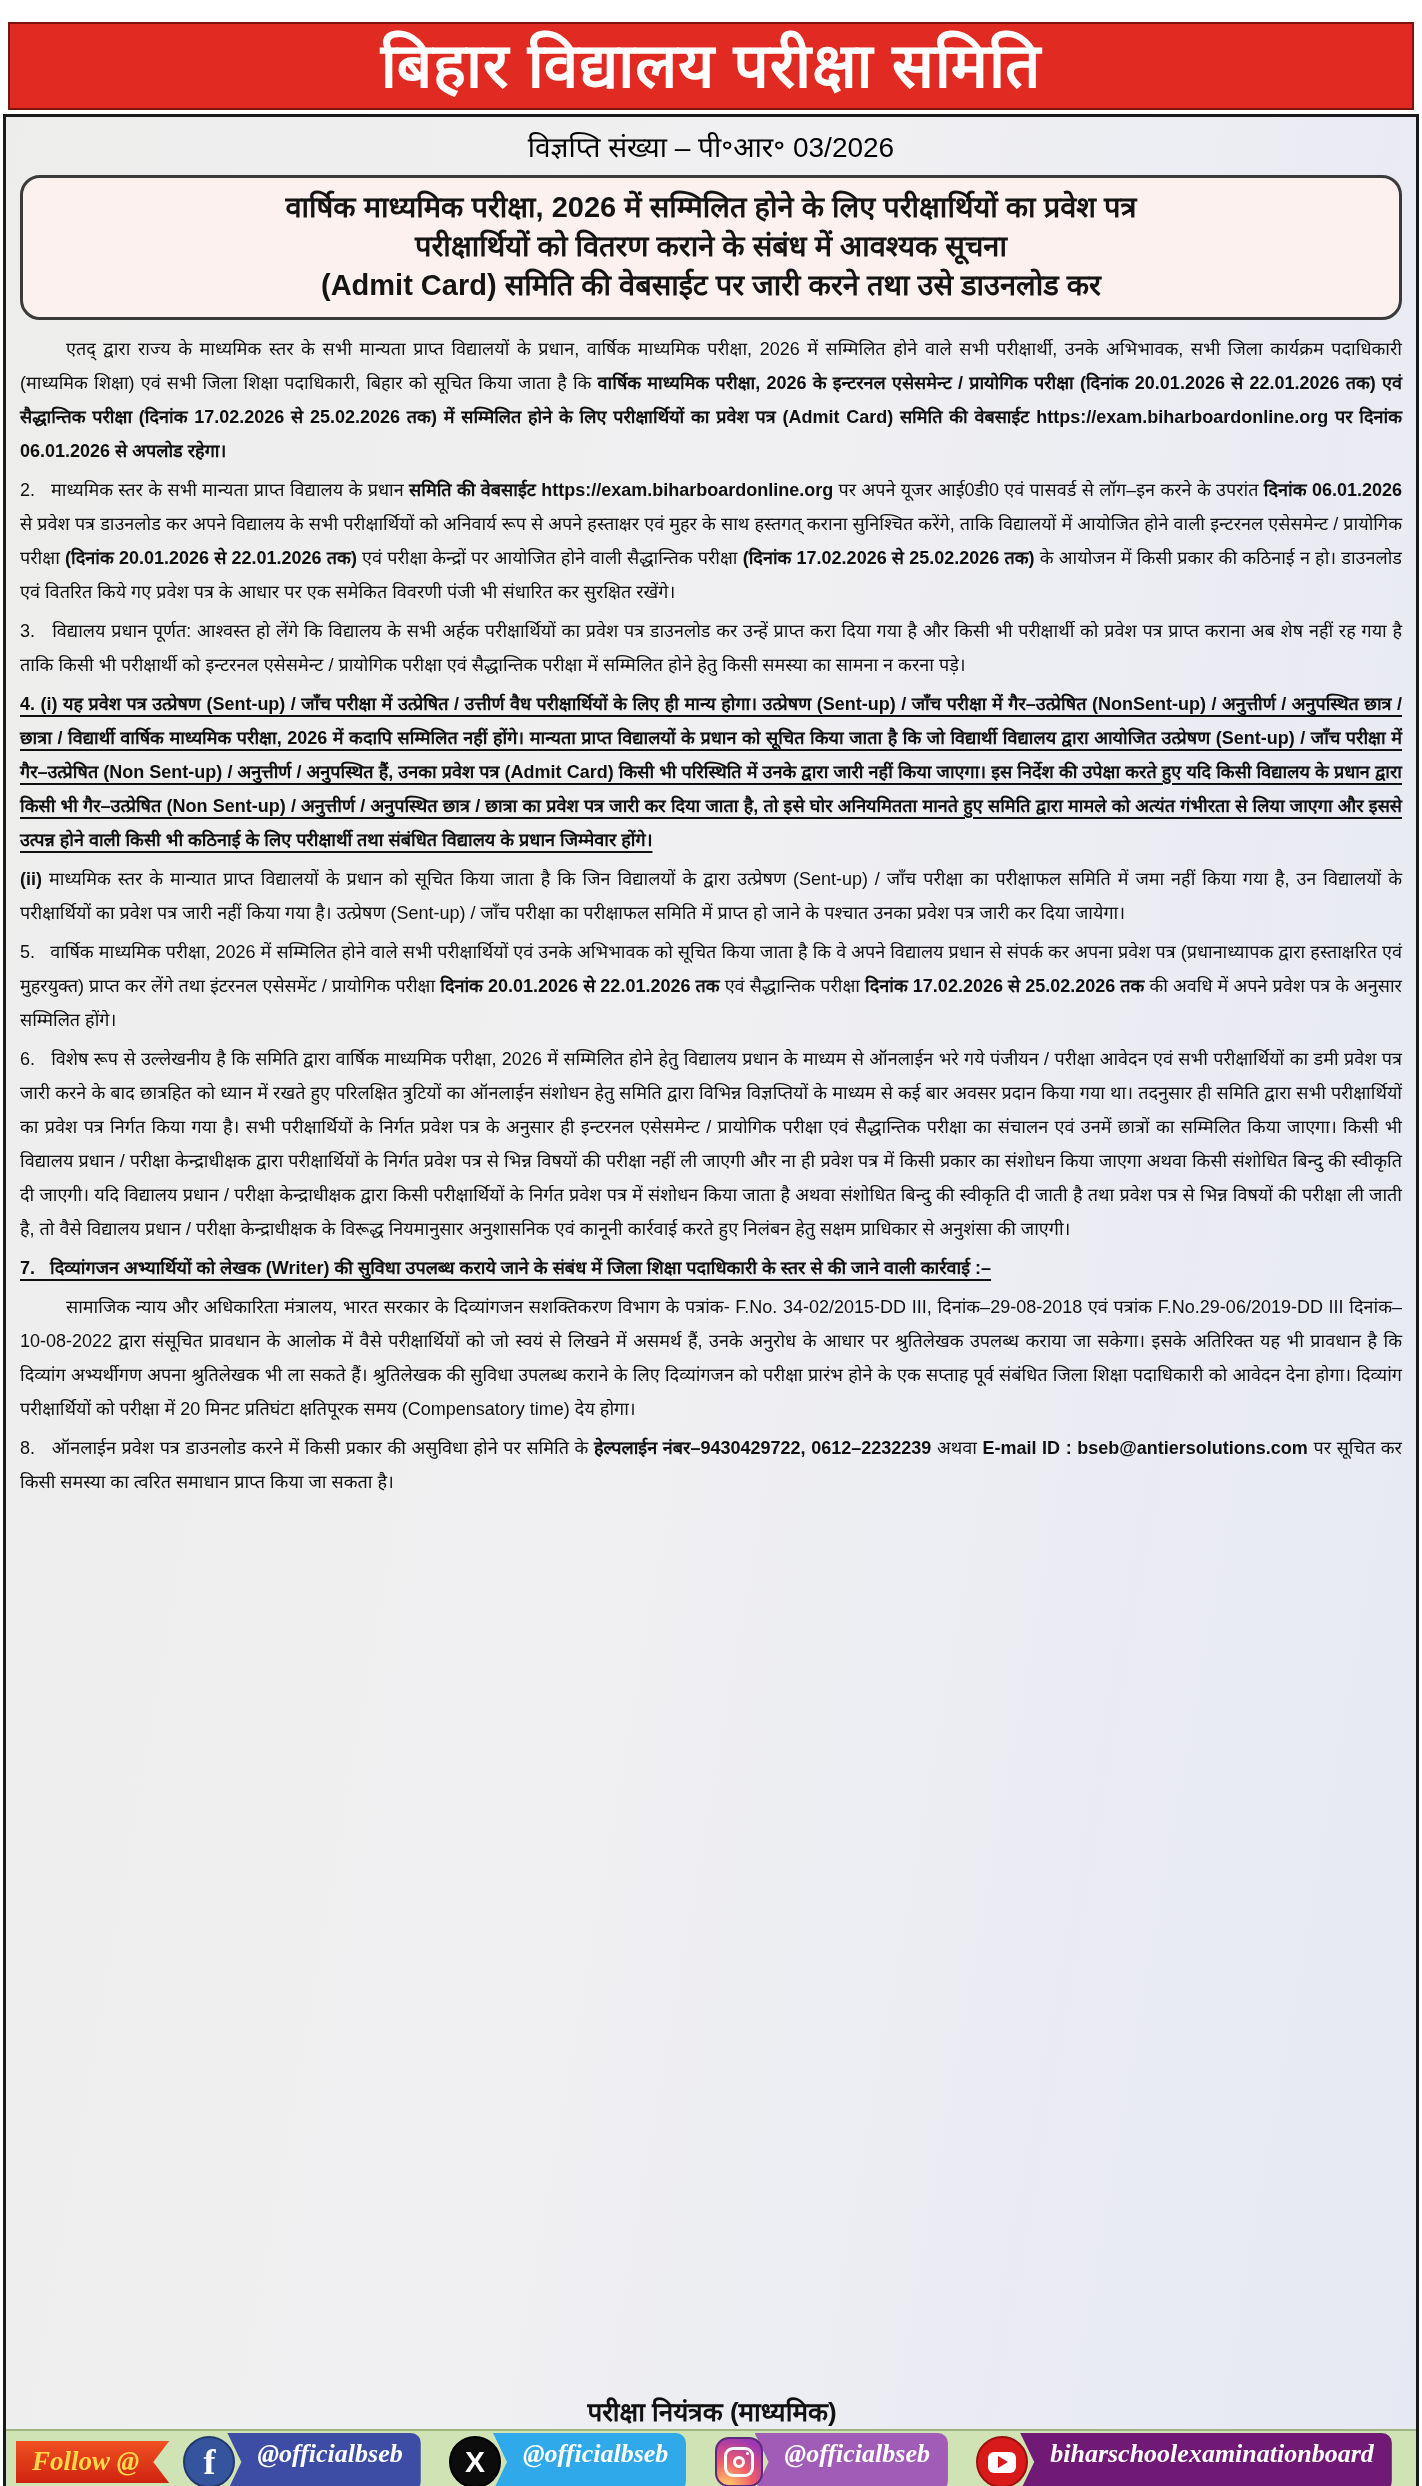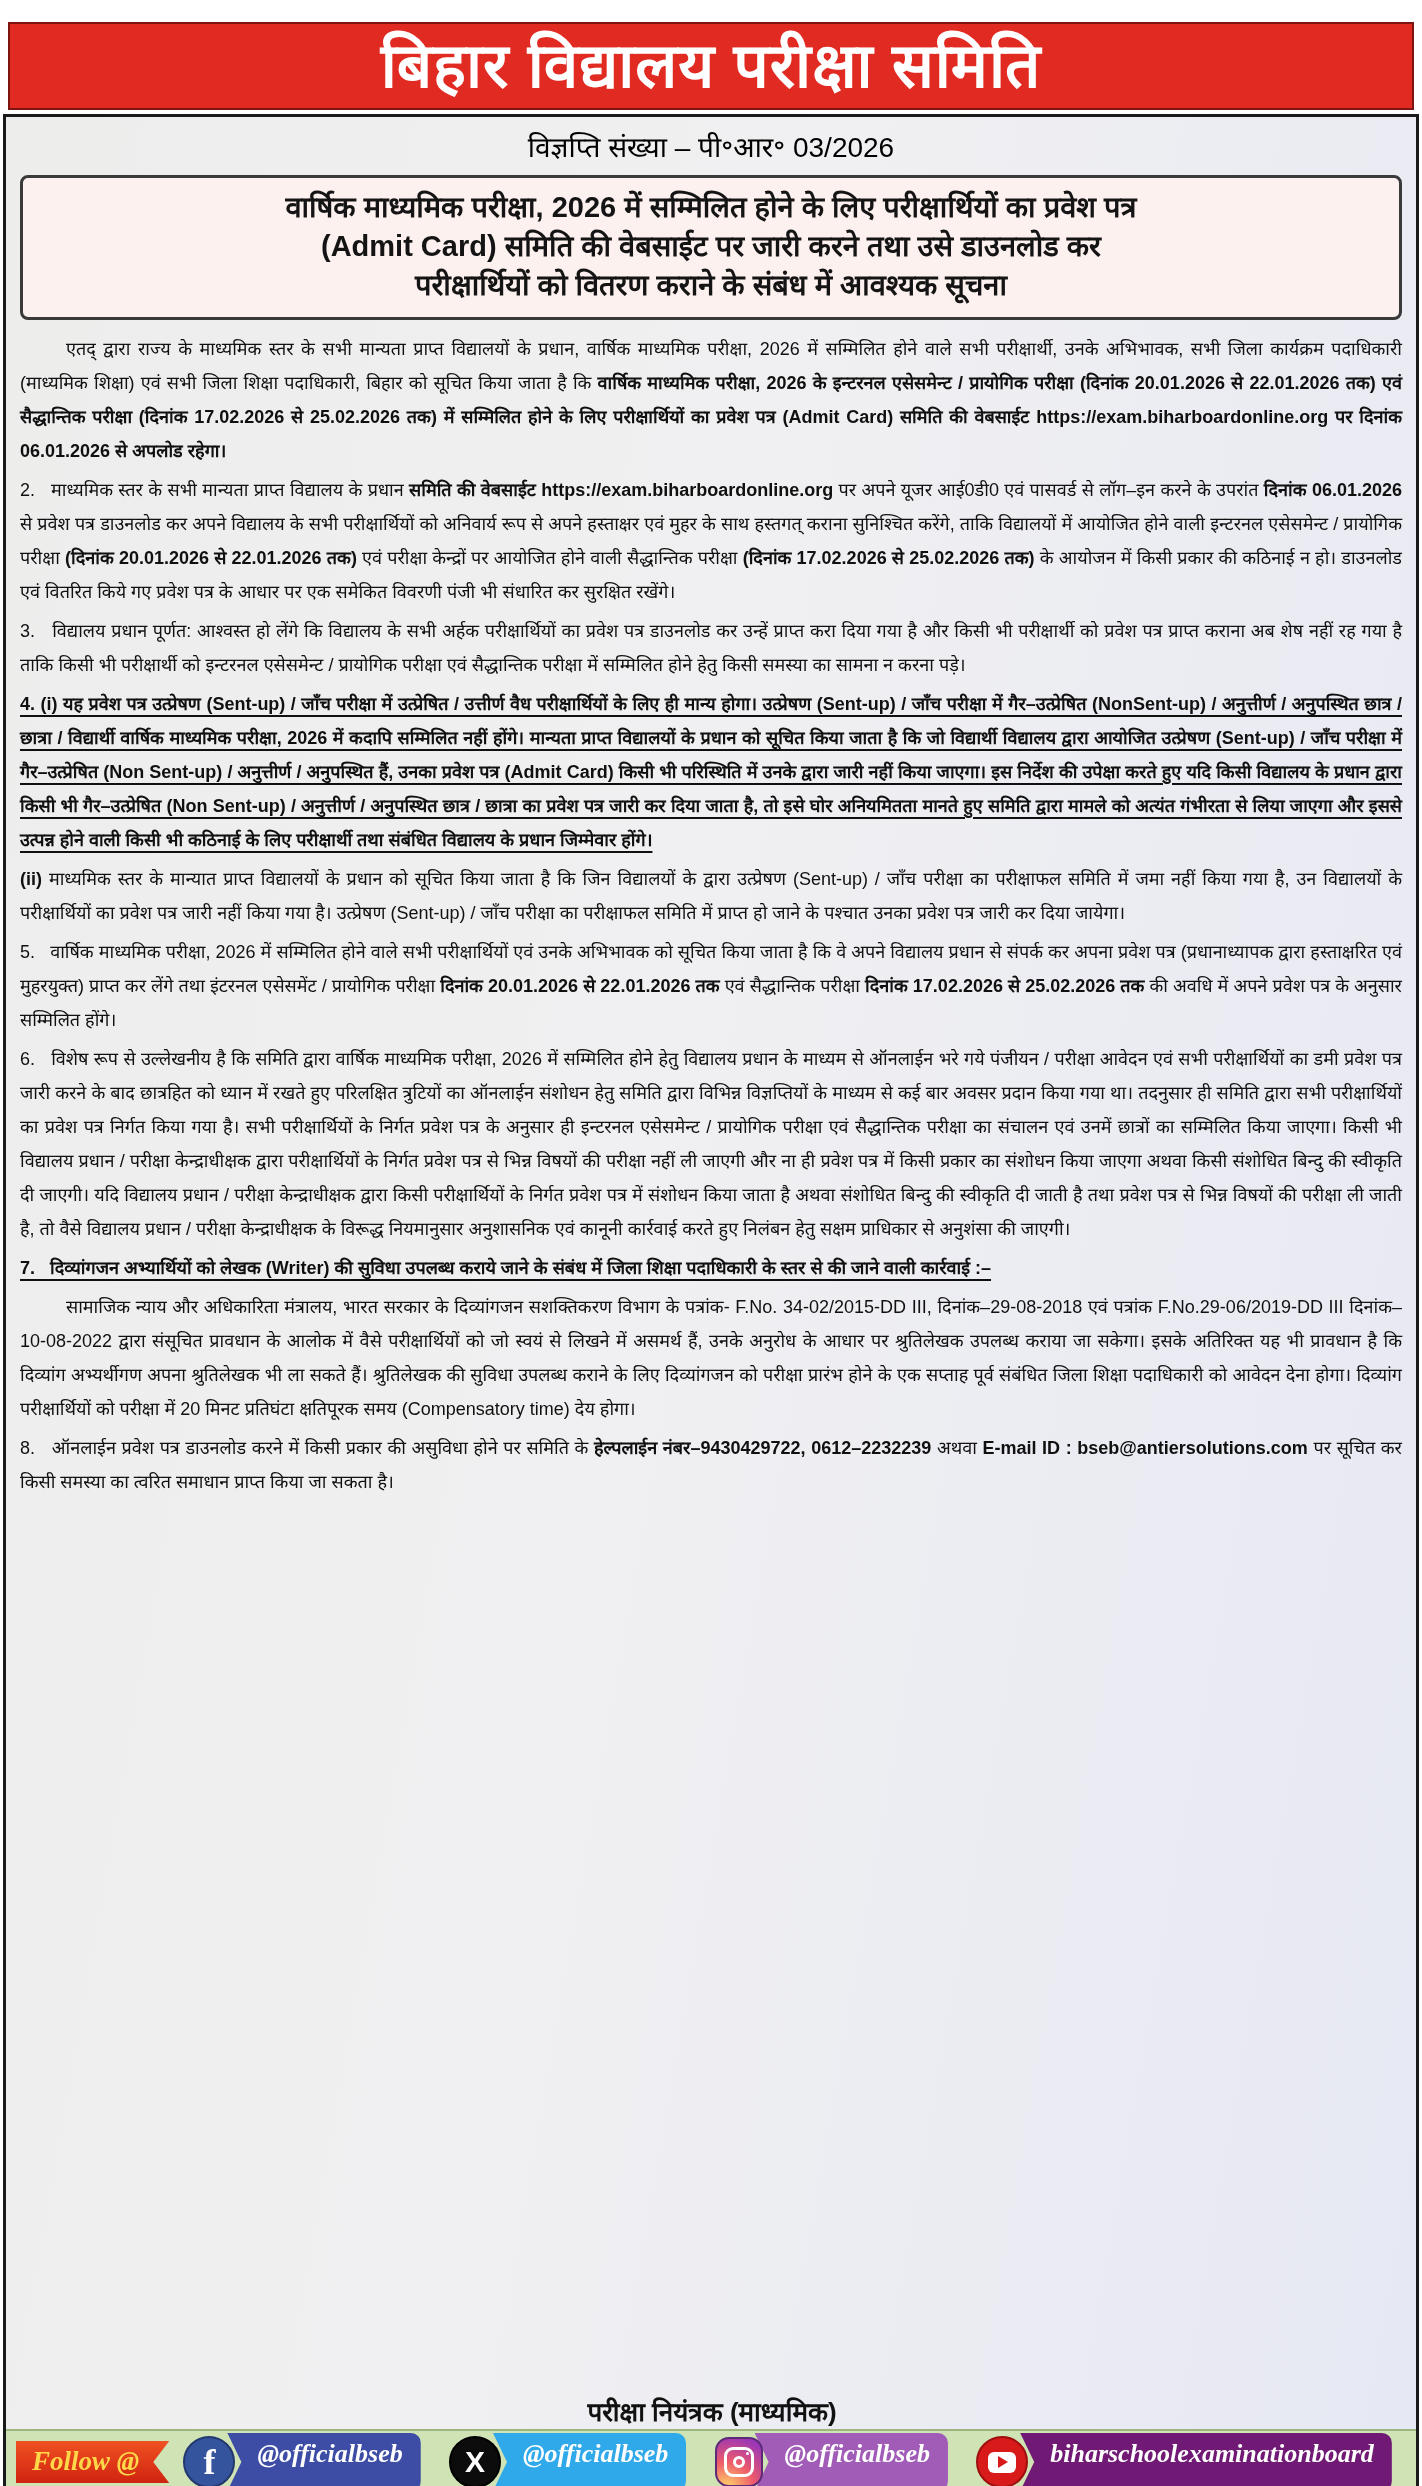--- a/index.html
+++ b/index.html
@@ -30,21 +30,21 @@
     display:flex; flex-direction:column;
   }
 
   .notice-no {
     text-align:center; font-weight:normal; font-size:28px;
     padding:10px 0 4px 0; color:#000;
   }
 
   .subject-box {
     margin:6px 14px 8px 14px;
-    background:#fdf1ef; border:3px solid #3a3a3a; border-radius:8px;
+    background:#fdf1ef; border:3px solid #3a3a3a; border-radius:20px;
     padding:10px 20px 12px 20px;
   }
   .subject-line {
     text-align:center; font-weight:bold; font-size:29px; line-height:39px; color:#141414;
   }
 
   .notice-body {
     flex:1 1 auto;
     padding:4px 14px 0 14px;
     font-size:18px; line-height:34px; text-align:justify;
@@ -125,22 +125,22 @@
   <div class="banner">
     <div class="banner-title">बिहार विद्यालय परीक्षा समिति</div>
   </div>
 
   <div class="frame">
 
     <div class="notice-no">विज्ञप्ति संख्या – पी॰आर॰ 03/2026</div>
 
     <div class="subject-box">
         <div class="subject-line">वार्षिक माध्यमिक परीक्षा, 2026 में सम्मिलित होने के लिए परीक्षार्थियों का प्रवेश पत्र</div>
+        <div class="subject-line">परीक्षार्थियों को वितरण कराने के संबंध में आवश्यक सूचना</div>
         <div class="subject-line">(Admit Card) समिति की वेबसाईट पर जारी करने तथा उसे डाउनलोड कर</div>
-        <div class="subject-line">परीक्षार्थियों को वितरण कराने के संबंध में आवश्यक सूचना</div>
       </div>
 
     <div class="notice-body">
         <div class="para indent"><span class="">एतद् द्वारा राज्य के माध्यमिक स्तर के सभी मान्यता प्राप्त विद्यालयों के प्रधान, वार्षिक माध्यमिक परीक्षा, 2026 में सम्मिलित होने वाले सभी परीक्षार्थी, उनके अभिभावक, सभी जिला कार्यक्रम पदाधिकारी (माध्यमिक शिक्षा) एवं सभी जिला शिक्षा पदाधिकारी, बिहार को सूचित किया जाता है कि </span><span class="b ">वार्षिक माध्यमिक परीक्षा, 2026 के इन्टरनल एसेसमेन्ट / प्रायोगिक परीक्षा (दिनांक 20.01.2026 से 22.01.2026 तक) एवं सैद्धान्तिक परीक्षा (दिनांक 17.02.2026 से 25.02.2026 तक) में सम्मिलित होने के लिए परीक्षार्थियों का प्रवेश पत्र (Admit Card) समिति की वेबसाईट https://exam.biharboardonline.org पर दिनांक 06.01.2026 से अपलोड रहेगा।</span></div>
         <div class="para"><span class="">2.&nbsp;&nbsp;&nbsp;माध्यमिक स्तर के सभी मान्यता प्राप्त विद्यालय के प्रधान </span><span class="b ">समिति की वेबसाईट https://exam.biharboardonline.org </span><span class="">पर अपने यूजर आई0डी0 एवं पासवर्ड से लॉग–इन करने के उपरांत </span><span class="b ">दिनांक 06.01.2026 </span><span class="">से प्रवेश पत्र डाउनलोड कर अपने विद्यालय के सभी परीक्षार्थियों को अनिवार्य रूप से अपने हस्ताक्षर एवं मुहर के साथ हस्तगत् कराना सुनिश्चित करेंगे, ताकि विद्यालयों में आयोजित होने वाली इन्टरनल एसेसमेन्ट / प्रायोगिक परीक्षा </span><span class="b ">(दिनांक 20.01.2026 से 22.01.2026 तक) </span><span class="">एवं परीक्षा केन्द्रों पर आयोजित होने वाली सैद्धान्तिक परीक्षा </span><span class="b ">(दिनांक 17.02.2026 से 25.02.2026 तक) </span><span class="">के आयोजन में किसी प्रकार की कठिनाई न हो। डाउनलोड एवं वितरित किये गए प्रवेश पत्र के आधार पर एक समेकित विवरणी पंजी भी संधारित कर सुरक्षित रखेंगे।</span></div>
         <div class="para"><span class="">3.&nbsp;&nbsp;&nbsp;विद्यालय प्रधान पूर्णत: आश्वस्त हो लेंगे कि विद्यालय के सभी अर्हक परीक्षार्थियों का प्रवेश पत्र डाउनलोड कर उन्हें प्राप्त करा दिया गया है और किसी भी परीक्षार्थी को प्रवेश पत्र प्राप्त कराना अब शेष नहीं रह गया है ताकि किसी भी परीक्षार्थी को इन्टरनल एसेसमेन्ट / प्रायोगिक परीक्षा एवं सैद्धान्तिक परीक्षा में सम्मिलित होने हेतु किसी समस्या का सामना न करना पड़े।</span></div>
         <div class="para"><span class="b u">4. (i) यह प्रवेश पत्र उत्प्रेषण (Sent-up) / जाँच परीक्षा में उत्प्रेषित / उत्तीर्ण वैध परीक्षार्थियों के लिए ही मान्य होगा। उत्प्रेषण (Sent-up) / जाँच परीक्षा में गैर–उत्प्रेषित (NonSent-up) / अनुत्तीर्ण / अनुपस्थित छात्र / छात्रा / विद्यार्थी वार्षिक माध्यमिक परीक्षा, 2026 में कदापि सम्मिलित नहीं होंगे। मान्यता प्राप्त विद्यालयों के प्रधान को सूचित किया जाता है कि जो विद्यार्थी विद्यालय द्वारा आयोजित उत्प्रेषण (Sent-up) / जाँच परीक्षा में गैर–उत्प्रेषित (Non Sent-up) / अनुत्तीर्ण / अनुपस्थित हैं, उनका प्रवेश पत्र (Admit Card) किसी भी परिस्थिति में उनके द्वारा जारी नहीं किया जाएगा। इस निर्देश की उपेक्षा करते हुए यदि किसी विद्यालय के प्रधान द्वारा किसी भी गैर–उत्प्रेषित (Non Sent-up) / अनुत्तीर्ण / अनुपस्थित छात्र / छात्रा का प्रवेश पत्र जारी कर दिया जाता है, तो इसे घोर अनियमितता मानते हुए समिति द्वारा मामले को अत्यंत गंभीरता से लिया जाएगा और इससे उत्पन्न होने वाली किसी भी कठिनाई के लिए परीक्षार्थी तथा संबंधित विद्यालय के प्रधान जिम्मेवार होंगे।</span></div>
         <div class="para"><span class="b ">(ii) </span><span class="">माध्यमिक स्तर के मान्यात प्राप्त विद्यालयों के प्रधान को सूचित किया जाता है कि जिन विद्यालयों के द्वारा उत्प्रेषण (Sent-up) / जाँच परीक्षा का परीक्षाफल समिति में जमा नहीं किया गया है, उन विद्यालयों के परीक्षार्थियों का प्रवेश पत्र जारी नहीं किया गया है। उत्प्रेषण (Sent-up) / जाँच परीक्षा का परीक्षाफल समिति में प्राप्त हो जाने के पश्चात उनका प्रवेश पत्र जारी कर दिया जायेगा।</span></div>
         <div class="para"><span class="">5.&nbsp;&nbsp;&nbsp;वार्षिक माध्यमिक परीक्षा, 2026 में सम्मिलित होने वाले सभी परीक्षार्थियों एवं उनके अभिभावक को सूचित किया जाता है कि वे अपने विद्यालय प्रधान से संपर्क कर अपना प्रवेश पत्र (प्रधानाध्यापक द्वारा हस्ताक्षरित एवं मुहरयुक्त) प्राप्त कर लेंगे तथा इंटरनल एसेसमेंट / प्रायोगिक परीक्षा </span><span class="b ">दिनांक 20.01.2026 से 22.01.2026 तक </span><span class="">एवं सैद्धान्तिक परीक्षा </span><span class="b ">दिनांक 17.02.2026 से 25.02.2026 तक </span><span class="">की अवधि में अपने प्रवेश पत्र के अनुसार सम्मिलित होंगे।</span></div>
         <div class="para"><span class="">6.&nbsp;&nbsp;&nbsp;विशेष रूप से उल्लेखनीय है कि समिति द्वारा वार्षिक माध्यमिक परीक्षा, 2026 में सम्मिलित होने हेतु विद्यालय प्रधान के माध्यम से ऑनलाईन भरे गये पंजीयन / परीक्षा आवेदन एवं सभी परीक्षार्थियों का डमी प्रवेश पत्र जारी करने के बाद छात्रहित को ध्यान में रखते हुए परिलक्षित त्रुटियों का ऑनलाईन संशोधन हेतु समिति द्वारा विभिन्न विज्ञप्तियों के माध्यम से कई बार अवसर प्रदान किया गया था। तदनुसार ही समिति द्वारा सभी परीक्षार्थियों का प्रवेश पत्र निर्गत किया गया है। सभी परीक्षार्थियों के निर्गत प्रवेश पत्र के अनुसार ही इन्टरनल एसेसमेन्ट / प्रायोगिक परीक्षा एवं सैद्धान्तिक परीक्षा का संचालन एवं उनमें छात्रों का सम्मिलित किया जाएगा। किसी भी विद्यालय प्रधान / परीक्षा केन्द्राधीक्षक द्वारा परीक्षार्थियों के निर्गत प्रवेश पत्र से भिन्न विषयों की परीक्षा नहीं ली जाएगी और ना ही प्रवेश पत्र में किसी प्रकार का संशोधन किया जाएगा अथवा किसी संशोधित बिन्दु की स्वीकृति दी जाएगी। यदि विद्यालय प्रधान / परीक्षा केन्द्राधीक्षक द्वारा किसी परीक्षार्थियों के निर्गत प्रवेश पत्र में संशोधन किया जाता है अथवा संशोधित बिन्दु की स्वीकृति दी जाती है तथा प्रवेश पत्र से भिन्न विषयों की परीक्षा ली जाती है, तो वैसे विद्यालय प्रधान / परीक्षा केन्द्राधीक्षक के विरूद्ध नियमानुसार अनुशासनिक एवं कानूनी कार्रवाई करते हुए निलंबन हेतु सक्षम प्राधिकार से अनुशंसा की जाएगी।</span></div>

